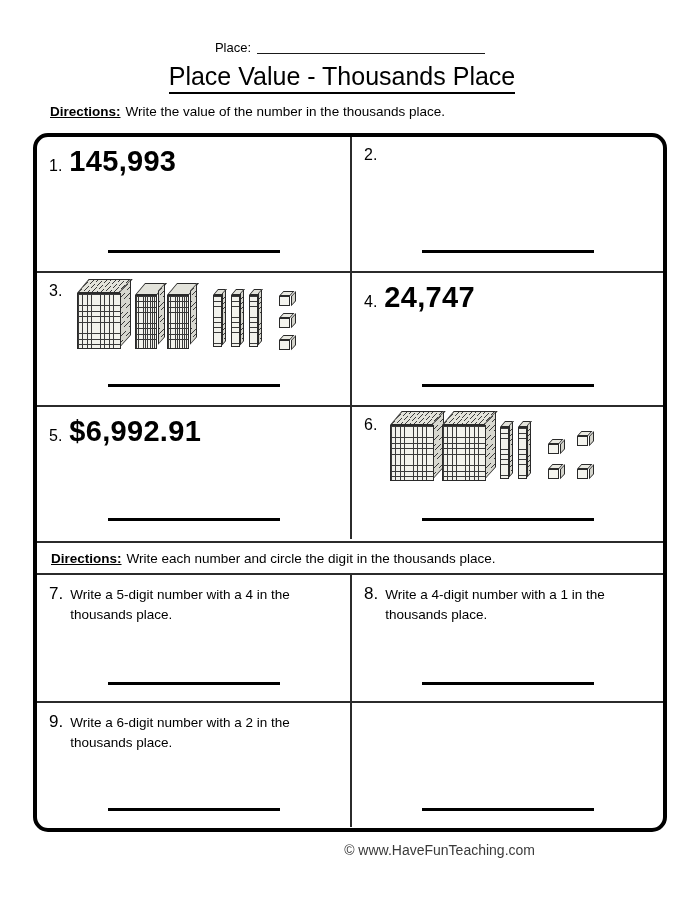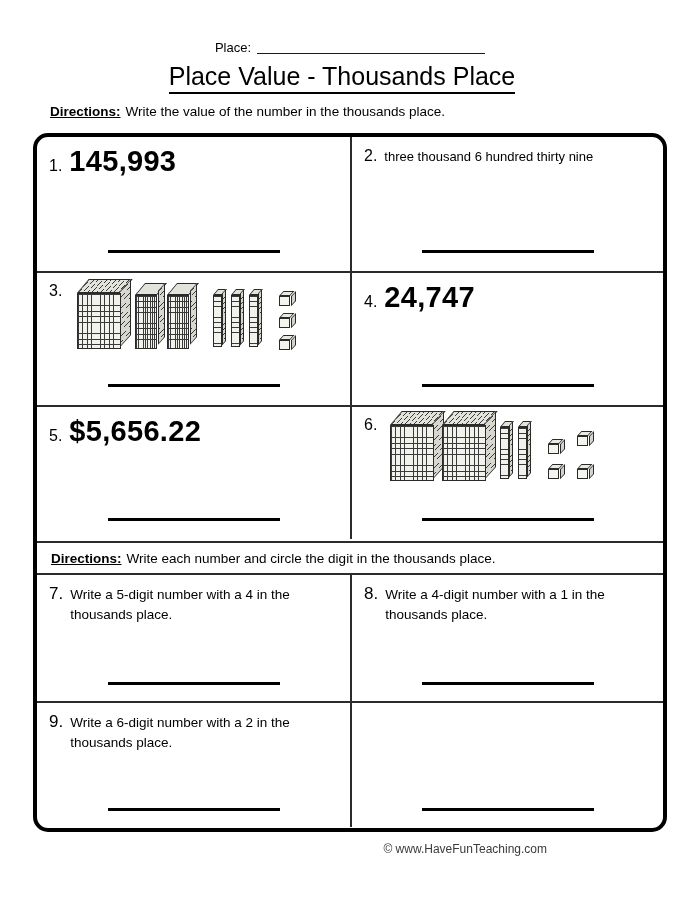--- a/index.html
+++ b/index.html
@@ -363,26 +363,26 @@
     gap: 2px 12px;
     margin-top: 28px;
   }
   .unit-grid-2x2 .unit { margin-bottom: 8px; }
   .unit-grid-2x2 .offset-up { position: relative; top: -8px; }
 
   
   .footer {
     position: absolute;
     top: 842px;
-    left: 12px;
+    left: 0;
     width: 592px;
     text-align: right;
     padding-right: 57px;
     box-sizing: border-box;
-    font-size: 12px;
+    font-size: 14px;
     color: #3a3a3a;
   }
 </style>
 </head>
 <body>
 
 <div class="name-row">
   <span class="name-label">Place:</span><span class="name-line"></span>
 </div>
 
@@ -402,21 +402,20 @@
       <div class="q-cell left">
         <div class="q-head">
           <span class="q-num small">1.</span>
           <span class="q-value-big">145,993</span>
         </div>
         <div class="answer-line"></div>
       </div>
       <div class="q-cell right">
         <div class="q-head">
           <span class="q-num small">2.</span>
-          <span class="q-value-words">three thousand 6 hundred thirty nine</span>
         </div>
         <div class="answer-line"></div>
       </div>
     </div>
 
     <div class="q-row">
       <div class="q-cell left">
         <div class="q-head">
           <span class="q-num small">3.</span>
         </div>
@@ -483,21 +482,21 @@
           <span class="q-value-big">24,747</span>
         </div>
         <div class="answer-line"></div>
       </div>
     </div>
 
     <div class="q-row">
       <div class="q-cell left">
         <div class="q-head">
           <span class="q-num small">5.</span>
-          <span class="q-value-big">$5,656.22</span>
+          <span class="q-value-big">$6,992.91</span>
         </div>
         <div class="answer-line"></div>
       </div>
       <div class="q-cell right">
         <div class="q-head">
           <span class="q-num small">6.</span>
         </div>
         <div class="blocks b6">
           <div class="cube-group">
             <div class="cube">

